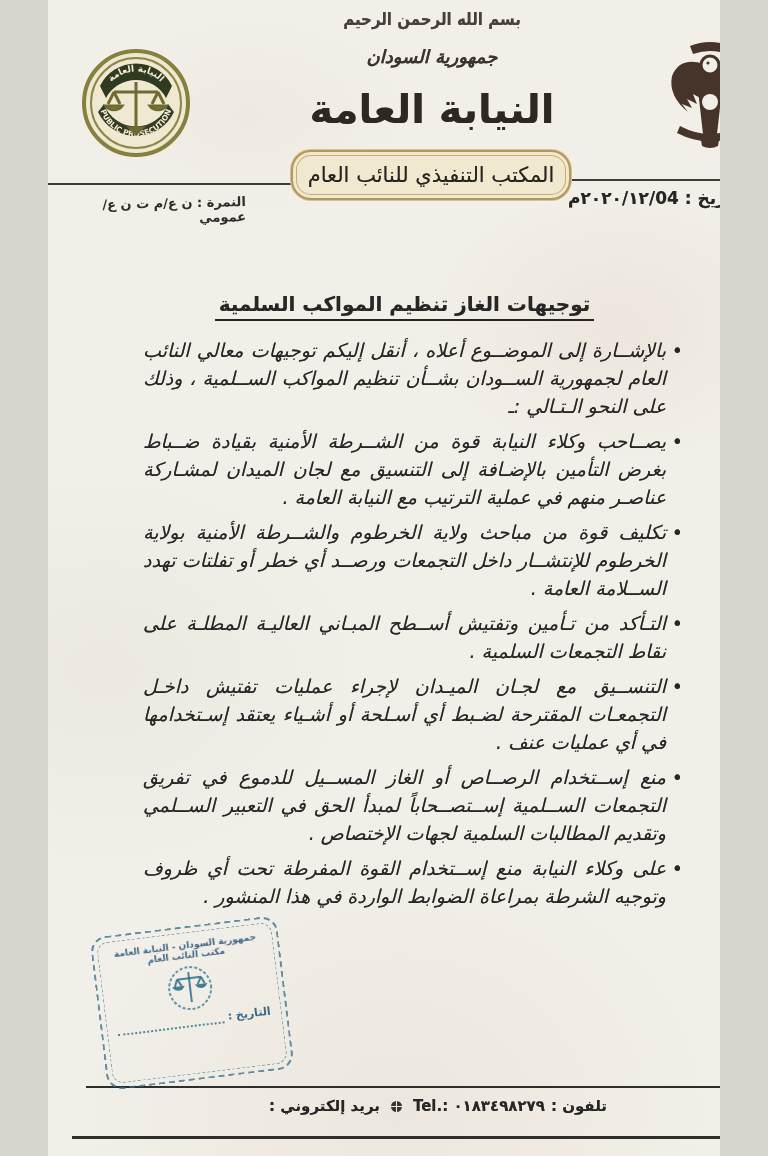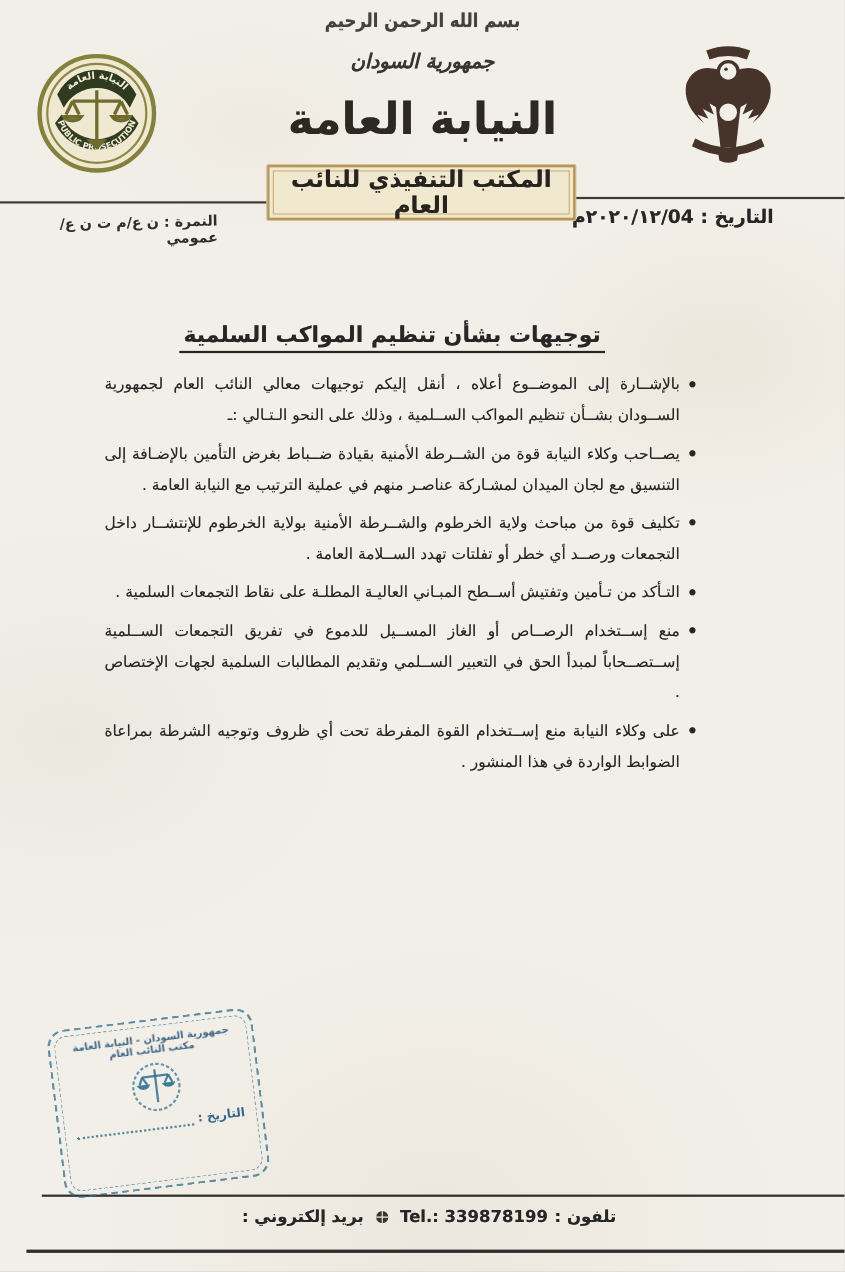--- a/index.html
+++ b/index.html
@@ -1,53 +1,53 @@
 <!DOCTYPE html>
 <html lang="ar"><head>
 <meta charset="utf-8">
 <style>
   html,body{margin:0;padding:0;background:#d8d5cf;}
   .page{
-    position:relative;width:768px;height:1156px;margin:0 auto;overflow:hidden;
+    position:relative;width:672px;height:1156px;margin:0 auto;overflow:hidden;
     font-family:"DejaVu Sans",sans-serif;color:#262626;
     background:
       radial-gradient(ellipse 300px 220px at 85% 28%, rgba(212,192,172,.20), transparent 62%),
       radial-gradient(ellipse 420px 320px at 8% 58%, rgba(202,197,186,.16), transparent 60%),
       radial-gradient(ellipse 520px 420px at 52% 96%, rgba(214,204,188,.22), transparent 60%),
       radial-gradient(ellipse 260px 160px at 30% 10%, rgba(220,212,198,.18), transparent 60%),
       #f2efe8;
   }
   .abs{position:absolute;}
   .ink{text-shadow:0 0 .6px rgba(20,20,20,.45);}
   
   .bismillah{top:10px;left:284px;width:200px;text-align:center;
     font-size:15px;font-weight:bold;color:#45403a;transform:scaleY(1.15);}
   .republic{top:46px;left:234px;width:300px;text-align:center;
     font-size:18px;font-weight:bold;font-style:italic;color:#39342d;}
   .organization{top:86px;left:209px;width:350px;text-align:center;
     font-size:40px;font-weight:bold;color:#2d2922;}
   .office-box{top:150px;left:243px;width:276px;height:46px;
-    background:#f1e8d0;border:2.5px solid #b5965d;border-radius:1px;
+    background:#f1e8d0;border:2.5px solid #b5965d;border-radius:20px;
     box-shadow:inset 0 0 0 3px #f1e8d0, inset 0 0 0 4px #cbab6f, 0 0 0 1px #d8c193;
     display:flex;align-items:center;justify-content:center;
-    font-size:21px;font-weight:bold;color:#26241f;z-index:3;text-align:center;}
+    font-size:21px;font-weight:normal;color:#26241f;z-index:3;text-align:center;}
   .rule-left{top:183px;left:0;width:246px;height:2px;background:#3b3b38;z-index:1;}
   .rule-right{top:179px;left:516px;width:252px;height:2px;background:#3b3b38;z-index:1;}
   .date-line{top:188px;left:520px;width:230px;direction:rtl;text-align:left;
     font-size:17px;font-weight:bold;}
   .ref-line{top:196px;left:8px;width:190px;direction:rtl;text-align:right;
     font-size:13px;font-weight:600;transform:rotate(-1.2deg);color:#2e2d2b;}
   
   .left-seal{top:42px;left:30px;width:116px;height:122px;}
   .eagle{top:38px;left:612px;width:100px;height:118px;}
   
   .doc-title{top:292px;left:95px;width:523px;text-align:center;direction:rtl;}
   .doc-title span{font-size:20px;font-weight:bold;border-bottom:2px solid #242424;padding:0 4px 3px;}
   .bullets{top:336px;left:95px;width:523px;direction:rtl;list-style:none;margin:0;padding:0;
-    font-size:14px;line-height:28px;text-align:justify;text-align-last:right;font-weight:500;}
+    font-size:19px;line-height:28px;text-align:justify;text-align-last:right;font-weight:500;font-style:italic;}
   .bullets li{position:relative;margin:0 0 7px;}
   .bullets li::before{content:"•";position:absolute;right:-17px;top:0;font-size:19px;}
   
   .stamp{top:926px;left:50px;width:184px;height:150px;transform:rotate(-7deg);
     border:2px dashed rgba(43,110,142,.75);border-radius:16px;z-index:4;}
   .stamp-inner{position:absolute;inset:4px;border:1.5px dashed rgba(43,110,142,.6);
     border-radius:11px;direction:rtl;padding:7px 10px 6px;box-sizing:border-box;
     color:#2a6089;display:flex;flex-direction:column;align-items:center;}
   .stamp-l1,.stamp-l2{font-size:9px;font-weight:bold;white-space:nowrap;
     color:rgba(34,77,115,.85);filter:blur(.4px);}
@@ -120,28 +120,29 @@
   </div>
 
   <div class="abs rule-left"></div>
   <div class="abs rule-right"></div>
   <div class="abs office-box ink">المكتب التنفيذي للنائب العام</div>
 
   <div class="abs date-line ink">التاريخ : ٢٠٢٠/١٢/04م</div>
   <div class="abs ref-line">النمرة : ن ع/م ت ن ع/عمومي</div>
 
   <div class="abs doc-title">
-    <span class="ink">توجيهات بشأن تنظيم المواكب السلمية</span>
+    <span class="ink">توجيهات الغاز تنظيم المواكب السلمية</span>
   </div>
 
   <ul class="abs bullets ink">
     <li>بالإشــارة إلى الموضــوع أعلاه ، أنقل إليكم توجيهات معالي النائب العام لجمهورية الســودان بشــأن تنظيم المواكب الســلمية ، وذلك على النحو الـتـالي :ـ</li>
     <li>يصــاحب وكلاء النيابة قوة من الشــرطة الأمنية بقيادة ضــباط بغرض التأمين بالإضـافة إلى التنسيق مع لجان الميدان لمشـاركة عناصـر منهم في عملية الترتيب مع النيابة العامة .</li>
     <li>تكليف قوة من مباحث ولاية الخرطوم والشــرطة الأمنية بولاية الخرطوم للإنتشــار داخل التجمعات ورصــد أي خطر أو تفلتات تهدد الســلامة العامة .</li>
     <li>التـأكد من تـأمين وتفتيش أســطح المبـاني العاليـة المطلـة على نقاط التجمعات السلمية .</li>
+    <li>التنســيق مع لجـان الميـدان لإجراء عمليات تفتيش داخـل التجمعـات المقترحة لضـبط أي أسـلحة أو أشـياء يعتقد إسـتخدامها في أي عمليات عنف .</li>
     <li>منع إســتخدام الرصــاص أو الغاز المســيل للدموع في تفريق التجمعات الســلمية إســتصــحاباً لمبدأ الحق في التعبير الســلمي وتقديم المطالبات السلمية لجهات الإختصاص .</li>
     <li>على وكلاء النيابة منع إســتخدام القوة المفرطة تحت أي ظروف وتوجيه الشرطة بمراعاة الضوابط الواردة في هذا المنشور .</li>
   </ul>
 
   <div class="abs stamp">
     <div class="stamp-inner">
       <div class="stamp-l1">جمهورية السودان - النيابة العامة</div>
       <div class="stamp-l2">مكتب النائب العام</div>
       <svg class="stamp-circle" viewBox="0 0 48 48">
         <circle cx="24" cy="24" r="21" fill="none" stroke="rgba(43,110,142,.7)" stroke-width="2" stroke-dasharray="3 2"></circle>
@@ -160,21 +161,21 @@
         <span>التاريخ :</span>
         <span class="stamp-dots"></span>
       </div>
     </div>
   </div>
 
   <div class="abs footer-rule-top"></div>
   <div class="abs footer-text ink">
     <span class="grp">
       <span>تلفون :</span>
-      <span dir="ltr">Tel.: 339878199</span>
+      <span dir="ltr">Tel.: ٠١٨٣٤٩٨٢٧٩</span>
     </span>
     <svg class="footer-emblem" viewBox="0 0 13 15">
       <circle cx="6.5" cy="7.5" r="5.5" fill="#3a362f"></circle>
       <line x1="6.5" y1="1" x2="6.5" y2="14" stroke="#f2efe8" stroke-width="1"></line>
       <line x1="1" y1="7.5" x2="12" y2="7.5" stroke="#f2efe8" stroke-width="1"></line>
     </svg>
     <span class="grp">
       <span>بريد إلكتروني :</span>
     </span>
   </div>

